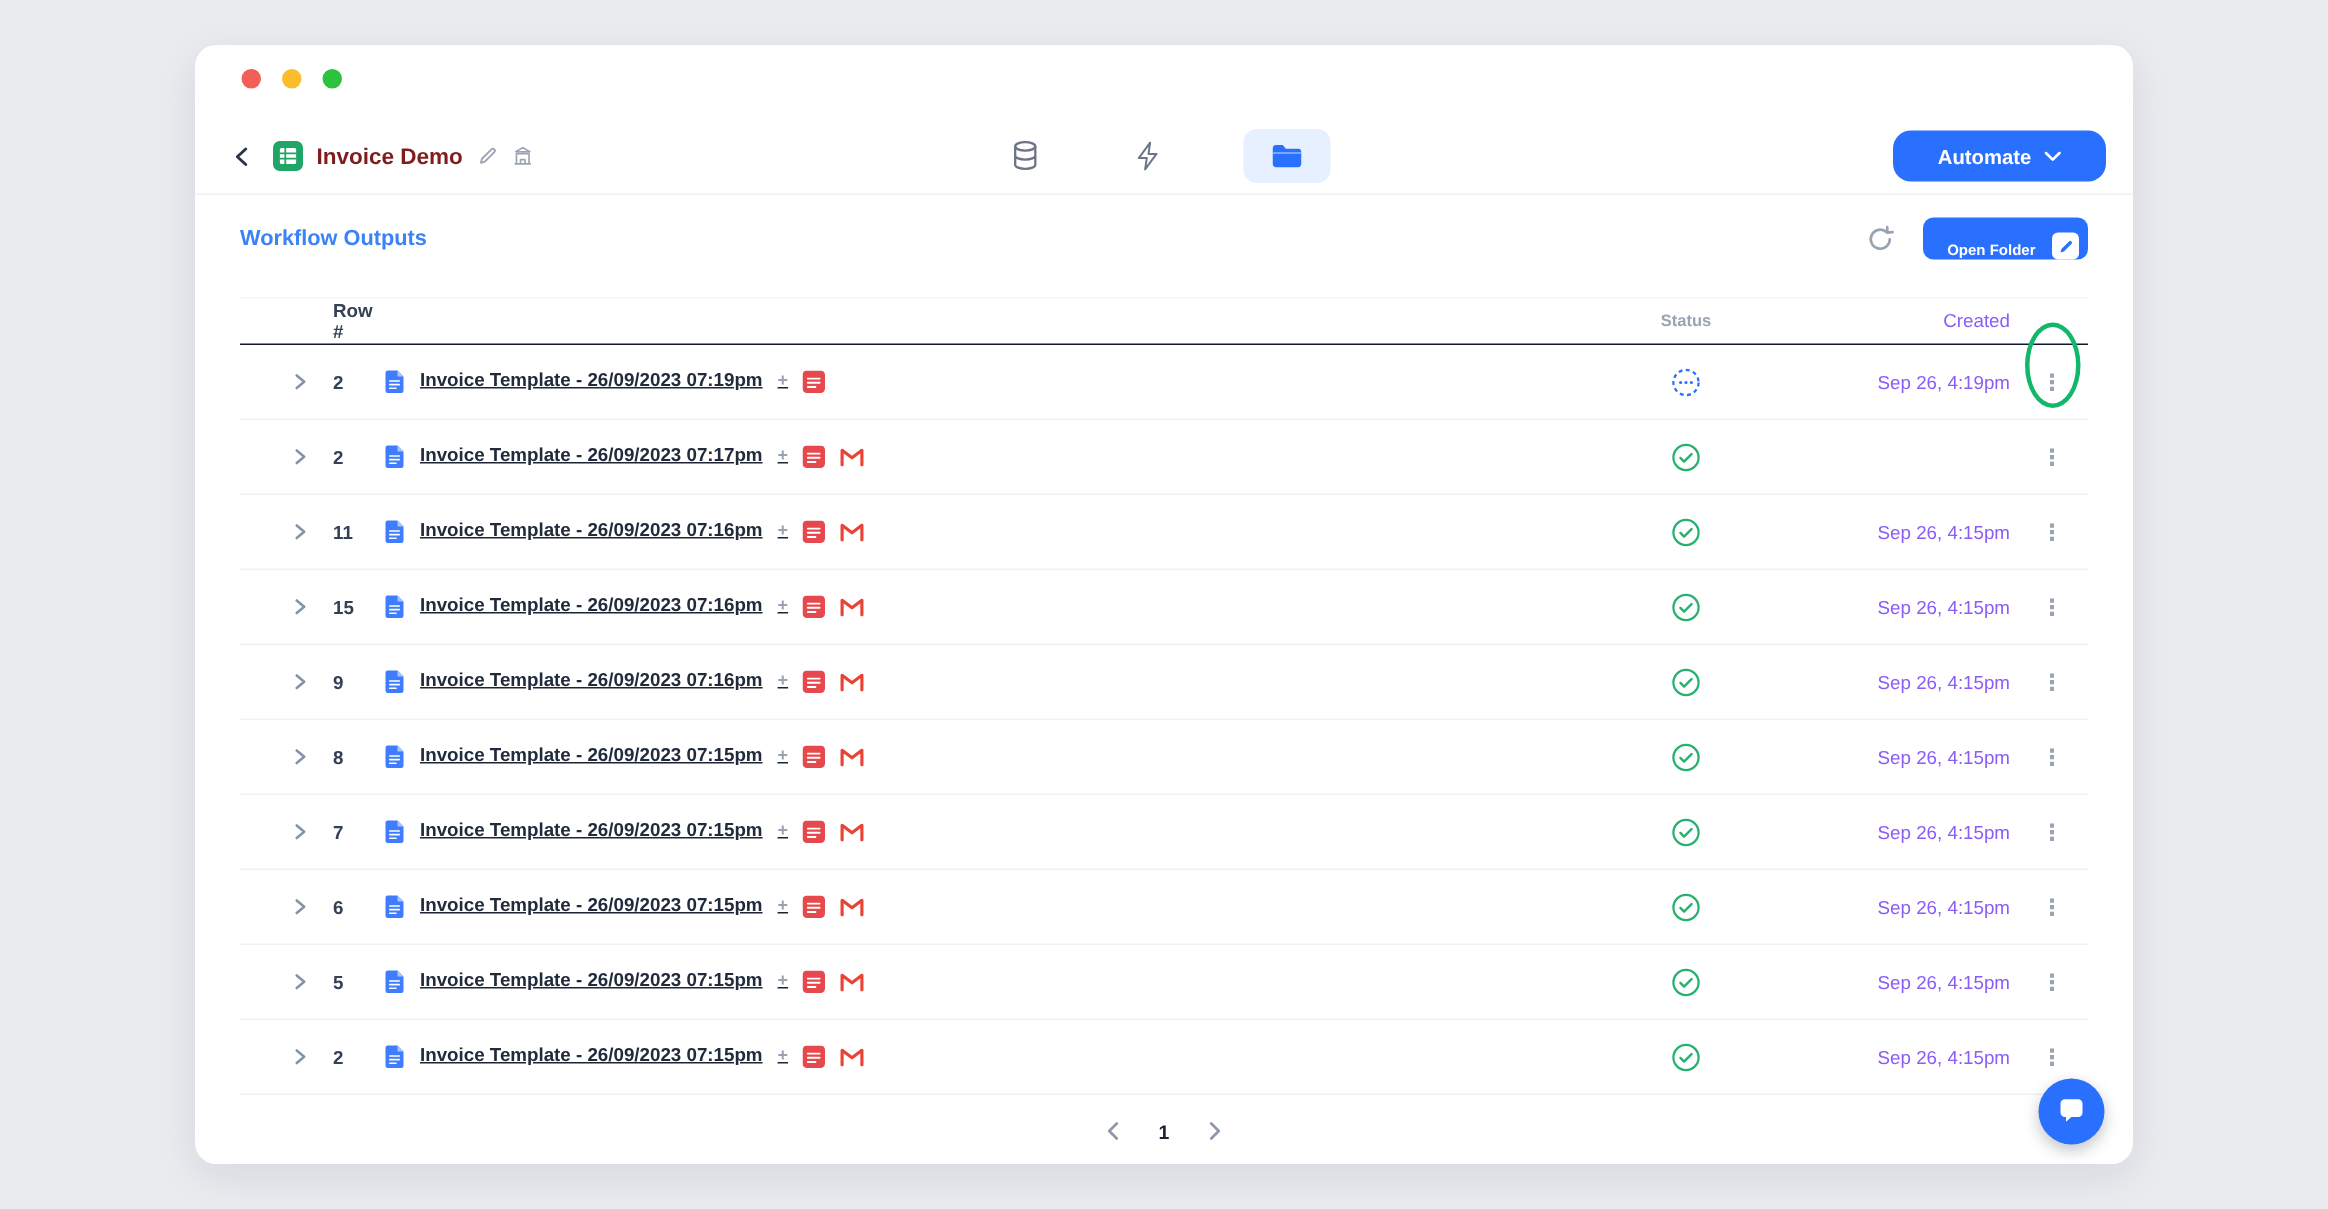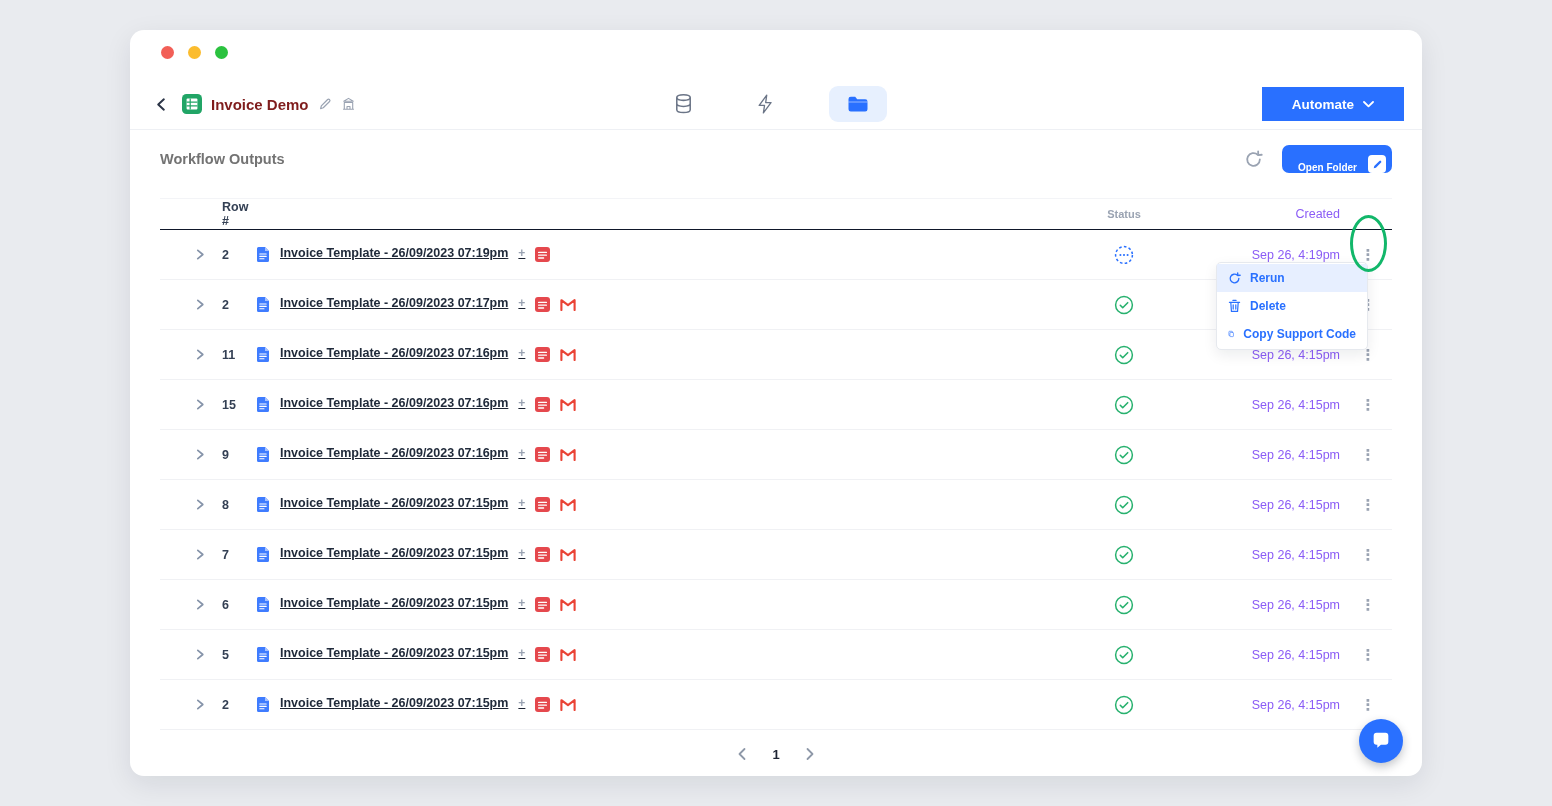--- a/index.html
+++ b/index.html
@@ -25,26 +25,26 @@
              display:flex; align-items:center; padding:0 18px; }
   .back-btn { width:26px; height:26px; display:flex; align-items:center; justify-content:center; cursor:pointer; }
   .app-icon { margin-left:8px; display:flex; }
   .doc-title { margin-left:9px; font-size:15px; font-weight:700; color:#7f1d1d; }
   .title-tool { margin-left:9px; display:flex; align-items:center; cursor:pointer; }
   .nav-center { position:absolute; left:50%; top:50%; transform:translate(-50%,-50%);
                 display:flex; align-items:center; gap:46px; }
   .nav-ic { display:flex; align-items:center; justify-content:center; cursor:pointer; width:36px; height:36px; }
   .nav-ic.active { width:58px; height:36px; background:#e7f0fe; border-radius:9px; }
   .automate-btn { margin-left:auto; height:34px; min-width:142px; background:#2970ff; color:#fff;
-                  border:none; border-radius:0; font-size:13.5px; font-weight:700;
+                  border:none; border-radius:12px; font-size:13.5px; font-weight:700;
                   display:flex; align-items:center; justify-content:center; gap:9px; cursor:pointer;
                   font-family:inherit; }
   
   .heading-row { display:flex; align-items:center; margin:0 30px; height:58px; }
-  .page-title { flex:1; font-size:14.5px; font-weight:700; color:#737373; }
+  .page-title { flex:1; font-size:14.5px; font-weight:700; color:#3b82f6; }
   .refresh-btn { width:22px; height:22px; margin-right:18px; display:flex; align-items:center;
                  justify-content:center; cursor:pointer; }
   .open-folder-btn { height:28px; background:#2970ff; border:none; border-radius:7px; color:#fff;
                      font-size:10px; font-weight:700; display:flex; align-items:flex-end;
                      padding:0 6px 0 16px; gap:11px; cursor:pointer; font-family:Liberation Sans, sans-serif; }
   .of-pencil { width:18px; height:18px; background:#fff; border-radius:4px; display:flex;
                align-items:center; justify-content:center; }
   
   .table { margin:0 30px; position:relative; }
   .thead { display:flex; align-items:center; height:32px; margin-top:10px;
@@ -601,42 +601,20 @@
       </span>
       <span class="pg-num">1</span>
       <span class="pg-chevron">
         <svg width="12" height="14" viewBox="0 0 12 14">
             <path d="M3.5 2 L8.5 7 L3.5 12" fill="none" stroke="#8e98a8" stroke-width="1.8" stroke-linecap="round" stroke-linejoin="round"></path>
           </svg>
       </span>
     </div>
   </div>
 
-  <div class="ctx-menu">
-    <div class="ctx-item highlighted">
-      <svg width="13" height="13" viewBox="0 0 18 18">
-          <path d="M15 9a6 6 0 1 1-2-4.5" fill="none" stroke="#2970ff" stroke-width="1.9" stroke-linecap="round"></path>
-          <path d="M13.4 1.4l.1 3.4 3.3-.3" fill="none" stroke="#2970ff" stroke-width="1.9" stroke-linecap="round" stroke-linejoin="round"></path>
-        </svg>
-      <span>Rerun</span>
-    </div>
-    <div class="ctx-item">
-      <svg width="13" height="14" viewBox="0 0 14 15">
-          <path d="M1.5 3.5h11M5.3 1.5h3.4M3 3.5l.7 9.8h6.6l.7-9.8M5.6 6.2v4.6M8.4 6.2v4.6" fill="none" stroke="#2970ff" stroke-width="1.3" stroke-linecap="round" stroke-linejoin="round"></path>
-        </svg>
-      <span>Delete</span>
-    </div>
-    <div class="ctx-item">
-      <svg width="13" height="14" viewBox="0 0 14 15">
-          <rect x="4.3" y="4" width="7.7" height="9.3" rx="1.5" fill="none" stroke="#2970ff" stroke-width="1.3"></rect>
-          <path d="M9.8 4V2.9A1.4 1.4 0 0 0 8.4 1.5H3.4A1.4 1.4 0 0 0 2 2.9v7.2a1.4 1.4 0 0 0 1.4 1.4" fill="none" stroke="#2970ff" stroke-width="1.3" stroke-linecap="round"></path>
-        </svg>
-      <span>Copy Support Code</span>
-    </div>
-  </div>
 
 </div>
 
 <div class="annotation-ellipse"></div>
 
 <div class="chat-bubble">
   <svg width="22" height="22" viewBox="0 0 24 24">
       <path d="M4 6.2A3.2 3.2 0 0 1 7.2 3h9.6A3.2 3.2 0 0 1 20 6.2v6.6a3.2 3.2 0 0 1-3.2 3.2h-4.9L8 19.4v-3.4h-.8A3.2 3.2 0 0 1 4 12.8z" fill="#ffffff"></path>
     </svg>
 </div>

